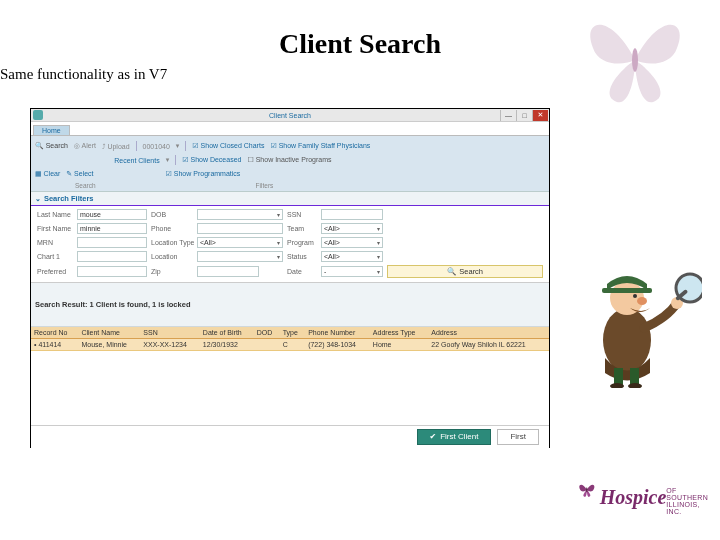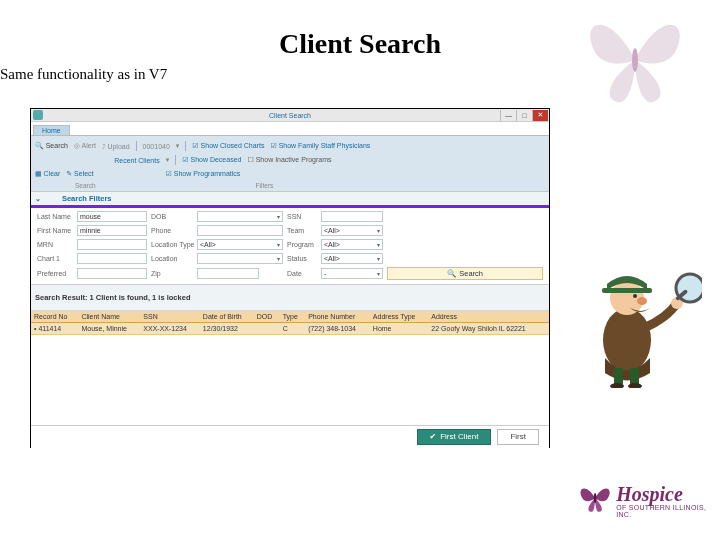--- a/index.html
+++ b/index.html
@@ -51,23 +51,23 @@
     padding: 3px 4px 0 4px;
     font-size:7px;
   }
   .toolbar-row { display:flex; align-items:center; gap:6px; height:14px;}
   .toolbar-row .dim { color:#888;}
   .toolbar-row .sep { width:1px; height:10px; background:#aac;}
   .toolbar .check { color:#1a6aa0;}
   .toolbar-labelrow { display:flex; gap:40px; padding:1px 0 2px 0; color:#888; font-size:6.5px;}
   .toolbar-labelrow span:first-child{ margin-left:40px;}
   .filters-hdr {
-    background:#eef3f6; border-bottom:3px solid #6d28d9;
+    background:#eef3f6; border-bottom:1px solid #6d28d9;
     padding:2px 4px; color:#1a6aa0; font-weight:bold; font-size:7.5px;
-    display:flex; align-items:center; gap:21px;
+    display:flex; align-items:center; gap:3px;
   }
   .filters-grid {
     background:#fff; padding:3px 6px 4px 6px;
     display:grid;
     grid-template-columns: 36px 70px 42px 62px 20px 30px 62px 1fr;
     row-gap:3px; column-gap:4px;
     align-items:center;
     font-size:7px; color:#666;
     border-bottom:1px solid #ccc;
   }
@@ -78,21 +78,21 @@
     display:flex; align-items:center; overflow:hidden;
   }
   .filters-grid .dd::after { content:"▾"; margin-left:auto; font-size:6px; color:#666;}
   .search-btn {
     grid-column: 8; grid-row:5;
     height:13px; background:#fdf5d8; border:1px solid #d8c56a;
     display:flex; align-items:center; justify-content:center; gap:3px;
     font-size:7.5px; color:#333;
   }
   .result-hdr {
-    background:#eef3f6; padding:8px 4px; font-size:7.5px; font-weight:bold; color:#333;
+    background:#eef3f6; padding:17px 4px; font-size:7.5px; font-weight:bold; color:#333;
     border-bottom:1px solid #d0d8dc;
   }
   table.results {
     width:100%; border-collapse:collapse; font-size:7px;
     background:#fff;
   }
   table.results th {
     background:#f3d7a5; color:#333; font-weight:normal;
     border-bottom:1px solid #d8a050; text-align:left; padding:2px 3px;
     font-size:7px;
@@ -122,21 +122,21 @@
   }
   .butterfly-top svg { width:100%; height:100%; }
   .detective {
     position:absolute; right:18px; top:248px; width:130px; height:140px;
   }
   .logo {
     position:absolute; right:12px; bottom:10px; width:130px; height:58px;
     display:flex; align-items:center; gap:4px;
   }
   .logo-bfly { width:40px; height:40px;}
-  .logo-text { display:flex; flex-direction:column; line-height:1;}
+  .logo-text { display:flex; flex-direction:row; line-height:1;}
   .logo-text .l1 { font-family:"Times New Roman",serif; font-style:italic; font-size:20px; color:#7a2a6a; font-weight:bold;}
   .logo-text .l2 { font-size:7px; color:#7a2a6a; letter-spacing:0.3px;}
   .chev { font-size:7px;}
 </style>
 </head>
 <body>
 
 <div class="butterfly-top">
   <svg viewBox="0 0 100 100">
     <g fill="#d6bfd0" opacity="0.9">

